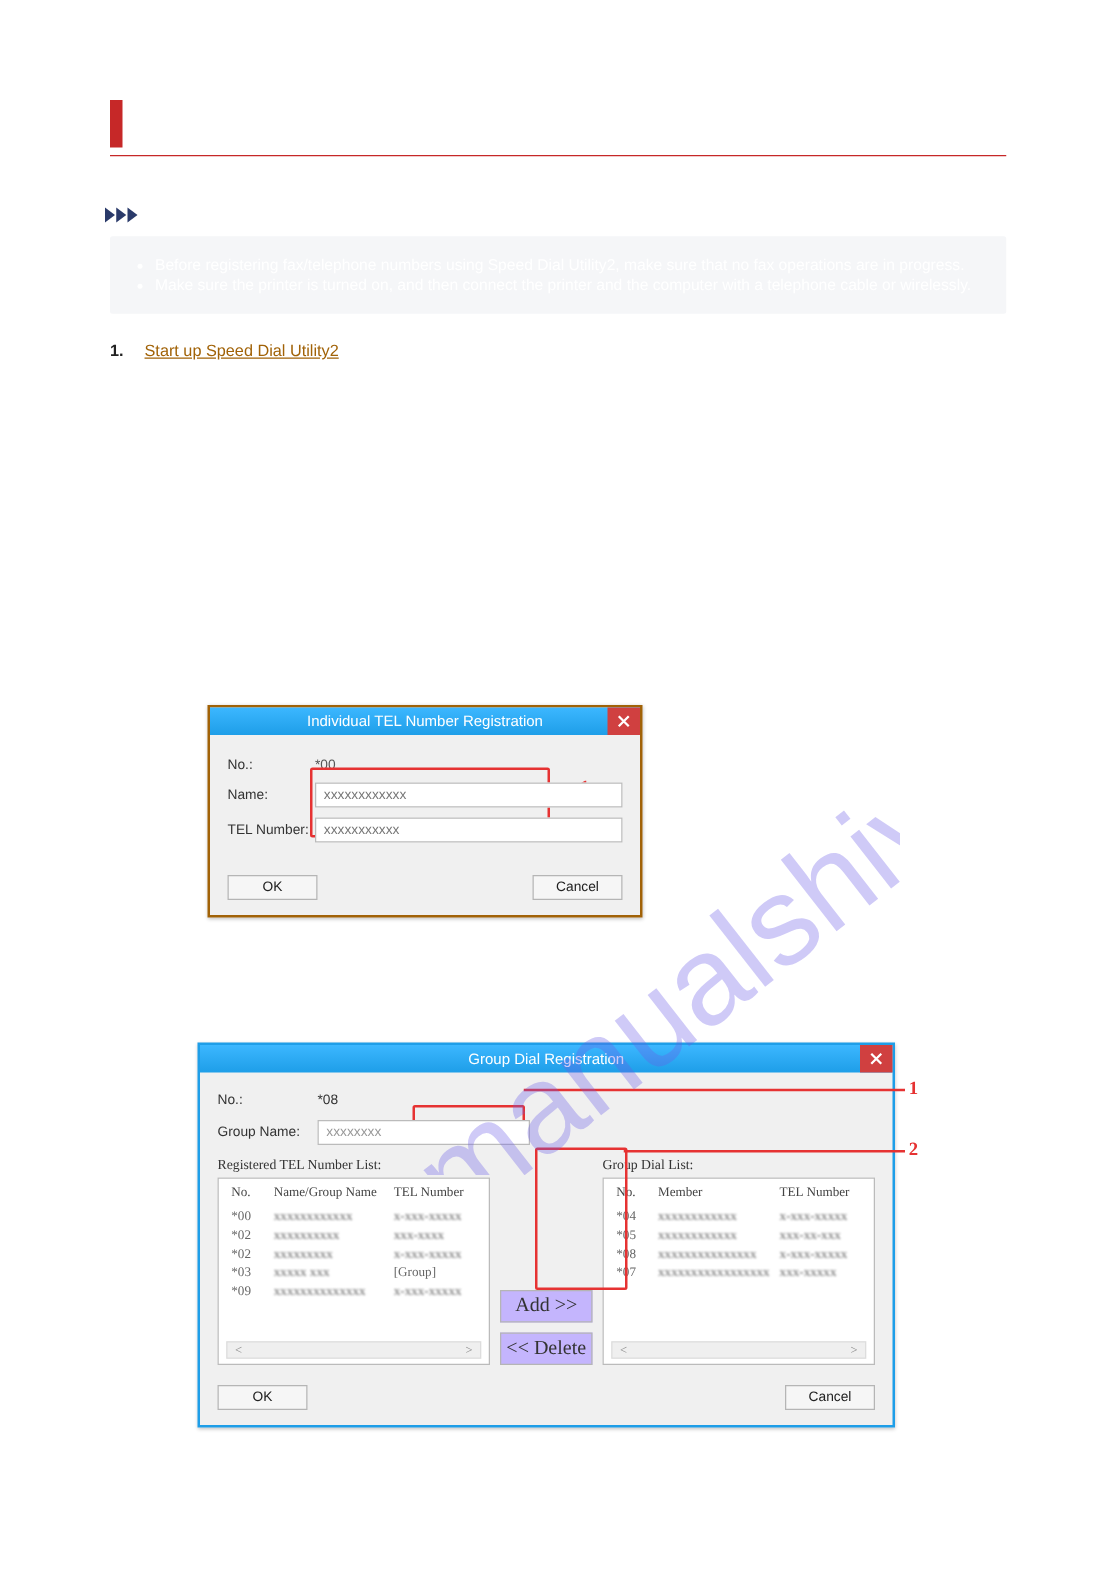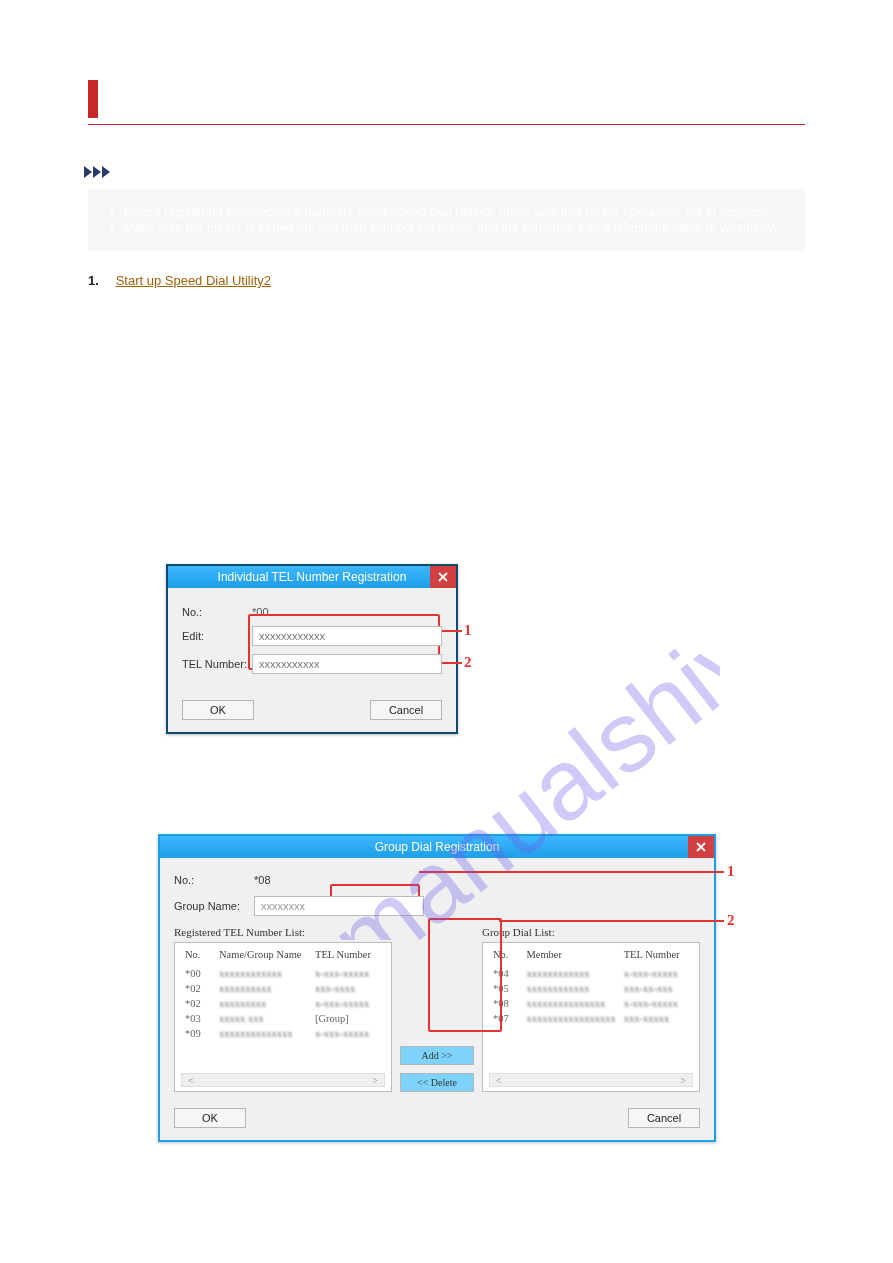--- a/index.html
+++ b/index.html
@@ -91,23 +91,23 @@
   .sub-indent { margin-left: 28px; margin-top: 14px; font-size: 12.5px; color: #fff; }
   .sub-indent p { margin: 10px 0; }
   .sub-indent2 { margin-left: 42px; }
 
   
   .dlg-wrap {
     margin: 16px 0 8px 78px;
     position: relative;
   }
   .dlg1 {
-    width: 292px;
+    width: 348px;
     background: #f0f0f0;
-    border: 2px solid #0c4a6e;
+    border: 2px solid #a16207;
     box-shadow: 0 1px 3px rgba(0,0,0,0.25);
     position: relative;
   }
   .dlg-title {
     background: linear-gradient(#3cb7ff, #1e9ee8);
     color: #fff;
     text-align: center;
     font-size: 12px;
     padding: 4px 0;
     position: relative;
@@ -231,23 +231,23 @@
   .list-col { flex: 1; min-width: 0; }
   .mid-col {
     width: 74px;
     display: flex;
     flex-direction: column;
     justify-content: flex-start;
     gap: 8px;
     padding-top: 62px;
   }
   .mid-btn {
-    background: #7dd3fc;
+    background: #c4b5fd;
     border: 1px solid #b5b5b5;
-    font-size: 10px;
+    font-size: 16px;
     text-align: center;
     padding: 3px 0;
     cursor: pointer;
   }
   .scroll-row {
     display: flex;
     justify-content: space-between;
     align-items: center;
     position: absolute;
     bottom: 4px;
@@ -355,21 +355,21 @@
               <path d="M1 1 L9 9 M9 1 L1 9" stroke="#fff" stroke-width="1.8"></path>
             </svg>
         </div>
       </div>
       <div class="dlg-body">
         <div class="row">
           <div class="lab">No.:</div>
           <div class="val">*00</div>
         </div>
         <div class="row" style="position:relative; z-index:2;">
-          <div class="lab">Edit:</div>
+          <div class="lab">Name:</div>
           <input class="dlg-input" value="xxxxxxxxxxxx" style="">
         </div>
         <div class="row" style="position:relative; z-index:2;">
           <div class="lab">TEL Number:</div>
           <input class="dlg-input" value="xxxxxxxxxxx" style="">
         </div>
       </div>
       <div class="dlg-buttons">
         <div class="btn">OK</div>
         <div class="btn">Cancel</div>

